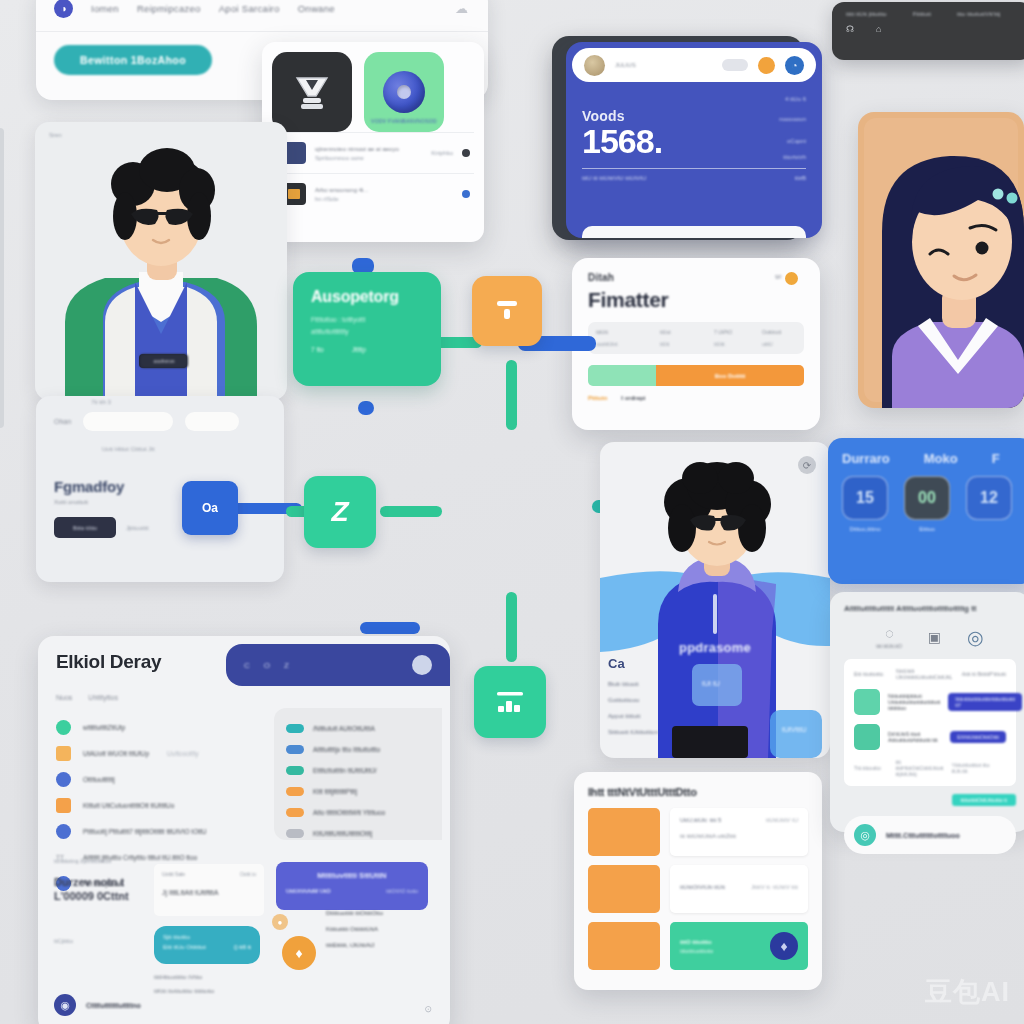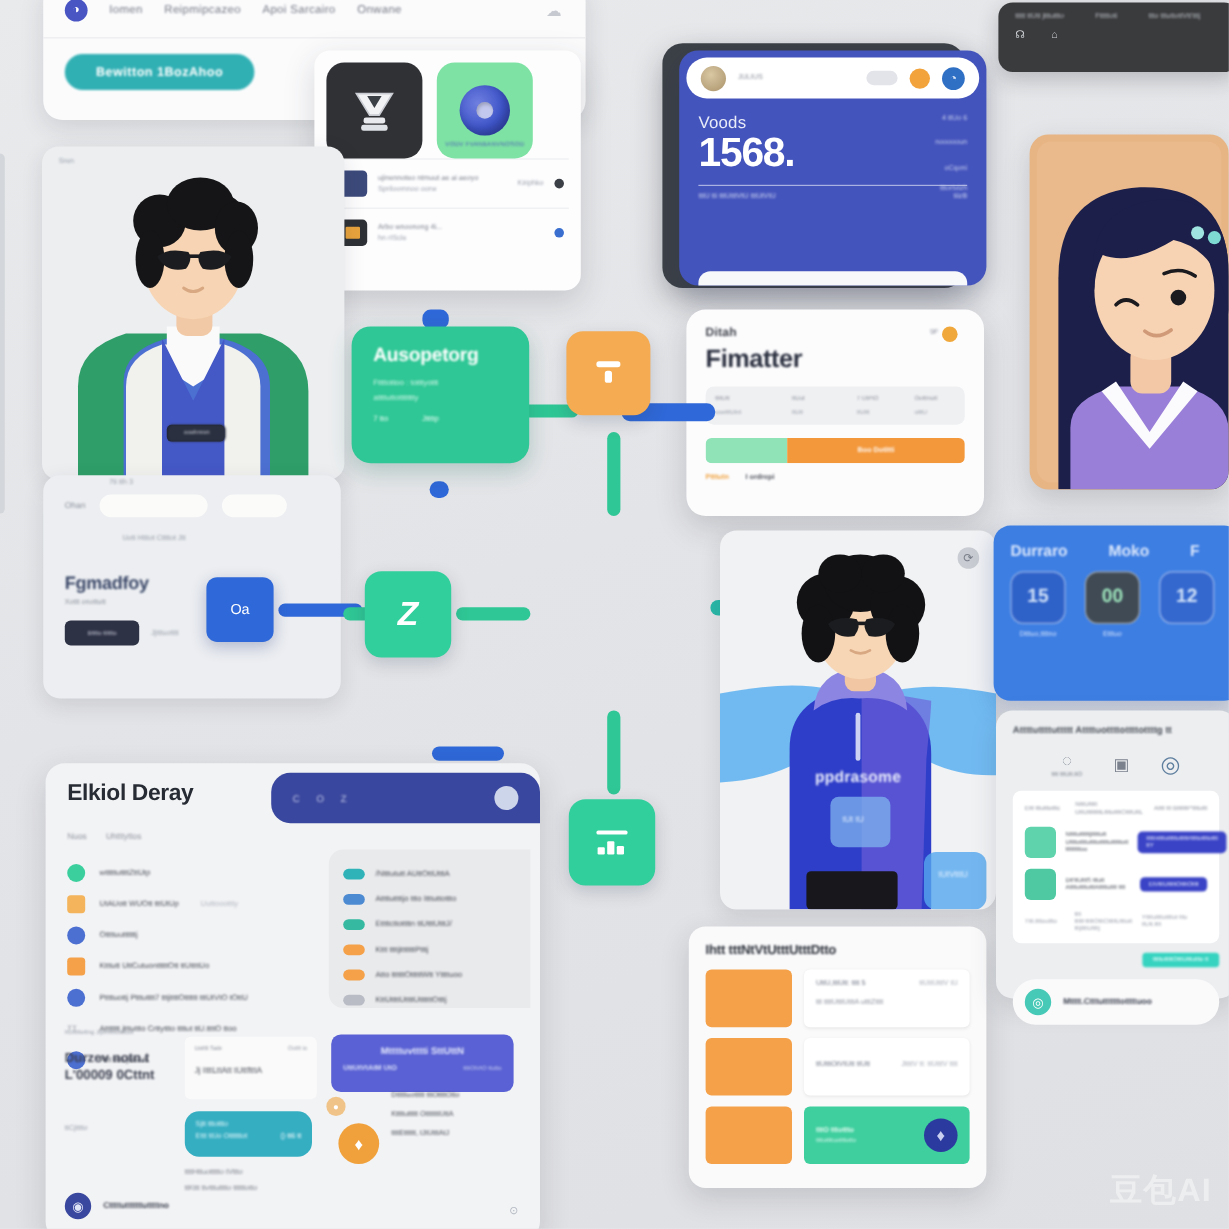--- a/index.html
+++ b/index.html
@@ -103,21 +103,21 @@
   #blueDash .avatar {
     width: 21px; height: 21px; border-radius: 50%;
     background: radial-gradient(circle at 40% 35%, #d9c8a3, #a9926a);
     flex: none;
   }
   #blueDash .chipw { width: 26px; height: 12px; border-radius: 6px; background: #e2e4ea; margin-left: auto; }
   #blueDash .dot-o { width: 17px; height: 17px; border-radius: 50%; background: #f2a33c; flex: none; }
   #blueDash .dot-b { width: 19px; height: 19px; border-radius: 50%; background: #2f6fc4; flex: none;
                      display:flex;align-items:center;justify-content:center;color:#dbe6f8;font-size:10px; }
   #blueDash .body { padding: 6px 16px 0 16px; position: relative; }
-  #blueDash .kicker { font-size: 14px; font-weight: 400; color: #e8ebf8; letter-spacing: .2px; }
+  #blueDash .kicker { font-size: 14px; font-weight: 700; color: #e8ebf8; letter-spacing: .2px; margin-top: 14px; }
   #blueDash .bignum { font-size: 34px; font-weight: 800; color: #fff; letter-spacing: -1px; line-height: 1.05; }
   #blueDash .rightcol { position: absolute; right: 16px; top: 8px; width: 66px; text-align: right; }
   #blueDash .rule { margin: 8px 16px 0 16px; height: 1px; background: rgba(255,255,255,.55); }
   #blueDash .footrow { display: flex; padding: 6px 16px 0; }
   #blueDash .card-b { position: absolute; left: 16px; right: 16px; bottom: -10px; height: 22px;
                       background: #f7f8fa; border-radius: 10px 10px 0 0; }
 
   
   #fimatter {
     left: 572px; top: 258px; width: 248px; height: 172px;
@@ -171,24 +171,24 @@
     padding: 16px 18px;
   }
   #settingsCard .inputs { display: flex; align-items: center; gap: 12px; }
   #settingsCard .field { height: 19px; border-radius: 10px; background: #fbfbfa; }
   #settingsCard .heading { font-size: 15px; font-weight: 700; color: #3b4868; margin-top: 26px; letter-spacing: -.2px; }
   #settingsCard .darkbtn {
     margin-top: 12px; display: inline-flex; align-items: center; justify-content: center;
     width: 62px; height: 21px; border-radius: 5px; background: #2e3245;
   }
   #oaNode {
-    left: 172px; top: 481px; width: 56px; height: 54px;
+    left: 182px; top: 481px; width: 56px; height: 54px;
     background: #2f68d8; border-radius: 9px;
     display: flex; align-items: center; justify-content: center;
-    color: #fff; font-size: 12px; font-weight: 400;
+    color: #fff; font-size: 12px; font-weight: 700;
     box-shadow: 0 4px 12px rgba(40,60,130,.3);
   }
 
   
   .conn { position: absolute; border-radius: 7px; }
   .conn.h { height: 11px; }
   .conn.v { width: 11px; }
   .conn.green { background: #2fc795; }
   .conn.blue { background: #2f68d8; }
   .conn.teal { background: #29b8a8; }
@@ -634,20 +634,27 @@
       <rect x="72" y="284" width="76" height="32" rx="4" fill="#17171c"></rect>
 
       <rect x="92" y="222" width="50" height="42" rx="7" fill="#7fb4ee" opacity=".75"></rect>
 
       <rect x="170" y="268" width="52" height="48" rx="10" fill="#55a8ef" opacity=".8"></rect>
     </svg>
     <span class="hoodie-label smudge" style="top:198px">ppdrasome</span>
     <span class="blur smudge" style="position:absolute;left:102px;top:238px;font-size:7px;color:#e7f0fd">tUt tU</span>
     <span class="blur smudge" style="position:absolute;left:182px;top:284px;font-size:7px;color:#eaf3ff">tUtVtttU</span>
     <div style="position:absolute;right:14px;top:14px;width:18px;height:18px;border-radius:50%;background:#c9ccd2;display:flex;align-items:center;justify-content:center;color:#7b808b;font-size:10px">⟳</div>
+    <div style="position:absolute;left:8px;top:214px;width:96px">
+      <div style="font-size:13px;font-weight:700;color:#3b4a7e">Ca</div>
+      <div class="blur smudge" style="font-size:6px;color:#6f7686;margin-top:10px">Btub ttttuutt</div>
+      <div class="blur smudge" style="font-size:6px;color:#6f7686;margin-top:10px">Gotttutttoou</div>
+      <div class="blur smudge" style="font-size:6px;color:#6f7686;margin-top:10px">Appot tttttutt</div>
+      <div class="blur smudge" style="font-size:6px;color:#6f7686;margin-top:10px">Sttttuott tUttttuttton</div>
+    </div>
   </div>
 
   <div class="panel" id="metricsCard">
     <div class="mhead">
       <span class="mh smudge">Durraro</span>
       <span class="mh smudge">Moko</span>
       <span class="mh smudge">F</span>
     </div>
     <div class="mtiles">
       <div class="mt">

